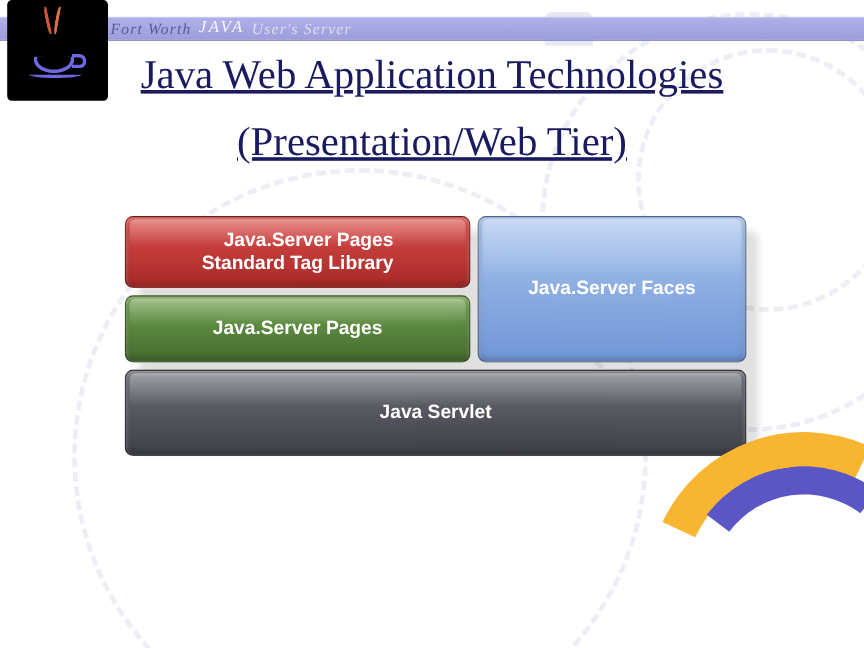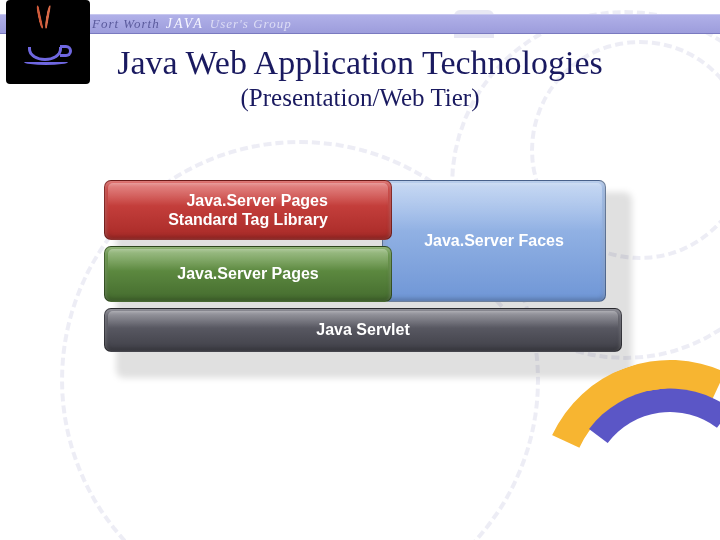--- a/index.html
+++ b/index.html
@@ -114,23 +114,24 @@
 
   
   .title-wrap {
     position: absolute;
     top: 44px;
     left: 0;
     right: 0;
     text-align: center;
     font-family: "Times New Roman", serif;
     color: #1a1a60;
+    text-decoration: underline;
   }
   .title-wrap .line1 { font-size: 34px; }
-  .title-wrap .line2 { font-size: 25px; margin-top: 2px; }
+  .title-wrap .line2 { font-size: 34px; margin-top: 18px; }
 
   
   .diagram {
     position: absolute;
     left: 104px;
     top: 180px;
     width: 520px;
     height: 190px;
   }
   .diagram-shadow {
@@ -160,23 +161,23 @@
   .block::before {
     content: "";
     position: absolute;
     top: 2px; left: 3px; right: 3px;
     height: 40%;
     background: linear-gradient(rgba(255,255,255,.35), rgba(255,255,255,0));
     border-radius: 5px 5px 0 0;
     pointer-events: none;
   }
   .b-red   { background: linear-gradient(#d84d4a, #a82a27); left: 0;   top: 0;   width: 288px; height: 60px; }
-  .b-blue  { background: linear-gradient(#a9c4ed, #6f96d6); left: 278px; top: 0;  width: 224px; height: 122px; }
+  .b-blue  { background: linear-gradient(#a9c4ed, #6f96d6); left: 294px; top: 0;  width: 224px; height: 122px; }
   .b-green { background: linear-gradient(#6fa04d, #446b2e); left: 0;   top: 66px; width: 288px; height: 56px; }
-  .b-gray  { background: linear-gradient(#6c6c77, #3f3f47); left: 0;   top: 128px; width: 518px; height: 44px; }
+  .b-gray  { background: linear-gradient(#6c6c77, #3f3f47); left: 0;   top: 128px; width: 518px; height: 72px; }
 
   
   .swoosh {
     position: absolute;
     right: -80px;
     bottom: -80px;
     width: 260px;
     height: 260px;
     border-radius: 50%;
     border: 30px solid transparent;
@@ -188,21 +189,21 @@
 <body>
 
 <div class="bg-circle c1"></div>
 <div class="bg-circle c2"></div>
 <div class="bg-circle c3"></div>
 
 <div class="banner-tab"></div>
 <div class="banner">
   <span class="brand-fort">Fort Worth</span>
   <span class="brand-java">JAVA</span>
-  <span class="brand-ug">User's Group</span>
+  <span class="brand-ug">User's Server</span>
 </div>
 
 <div class="logo-box">
   <div class="cup">
     <div class="steam s1"></div>
     <div class="steam s2"></div>
     <div class="cup-body"></div>
     <div class="cup-handle"></div>
     <div class="cup-saucer"></div>
   </div>

